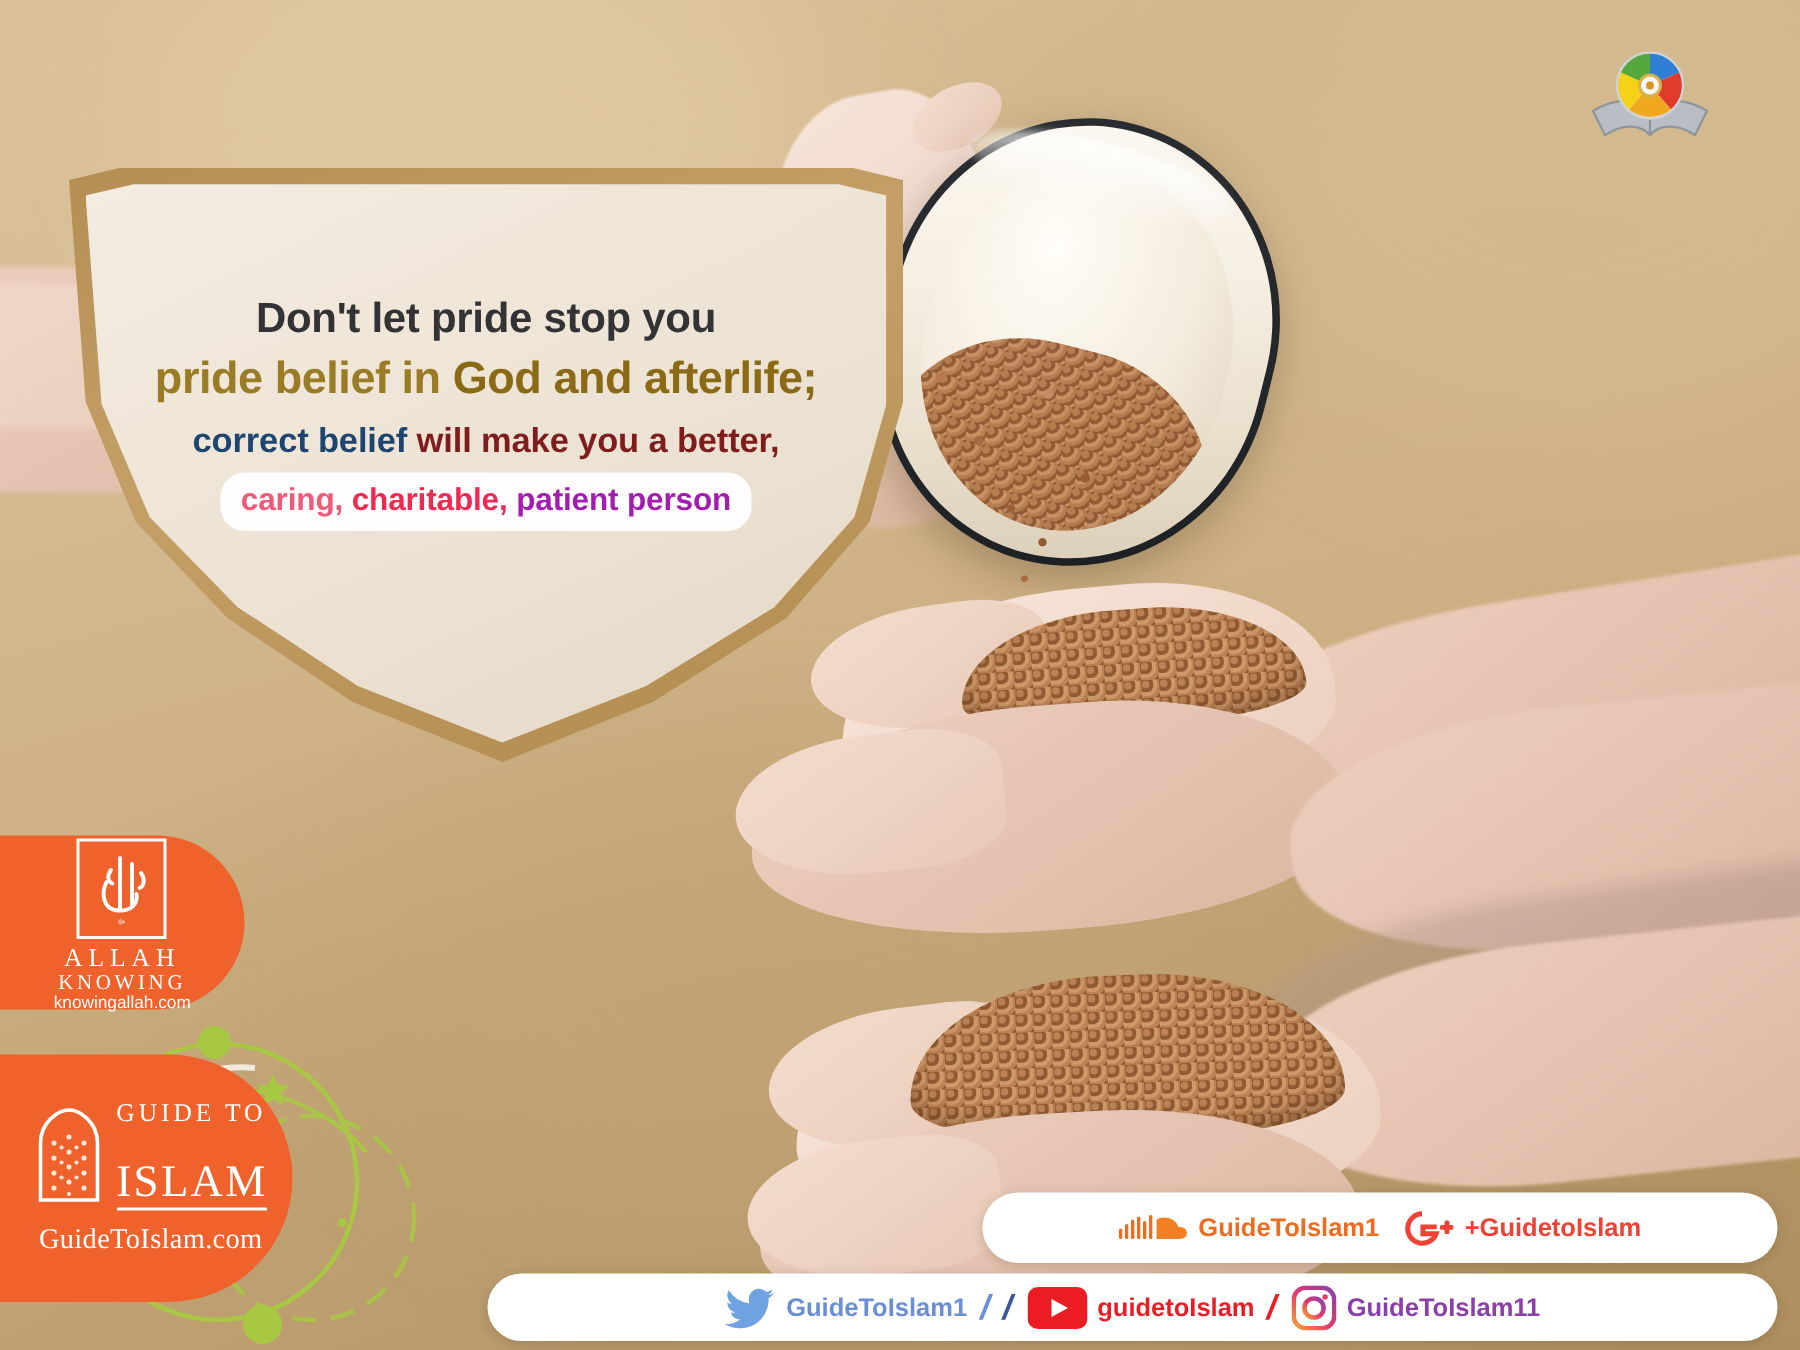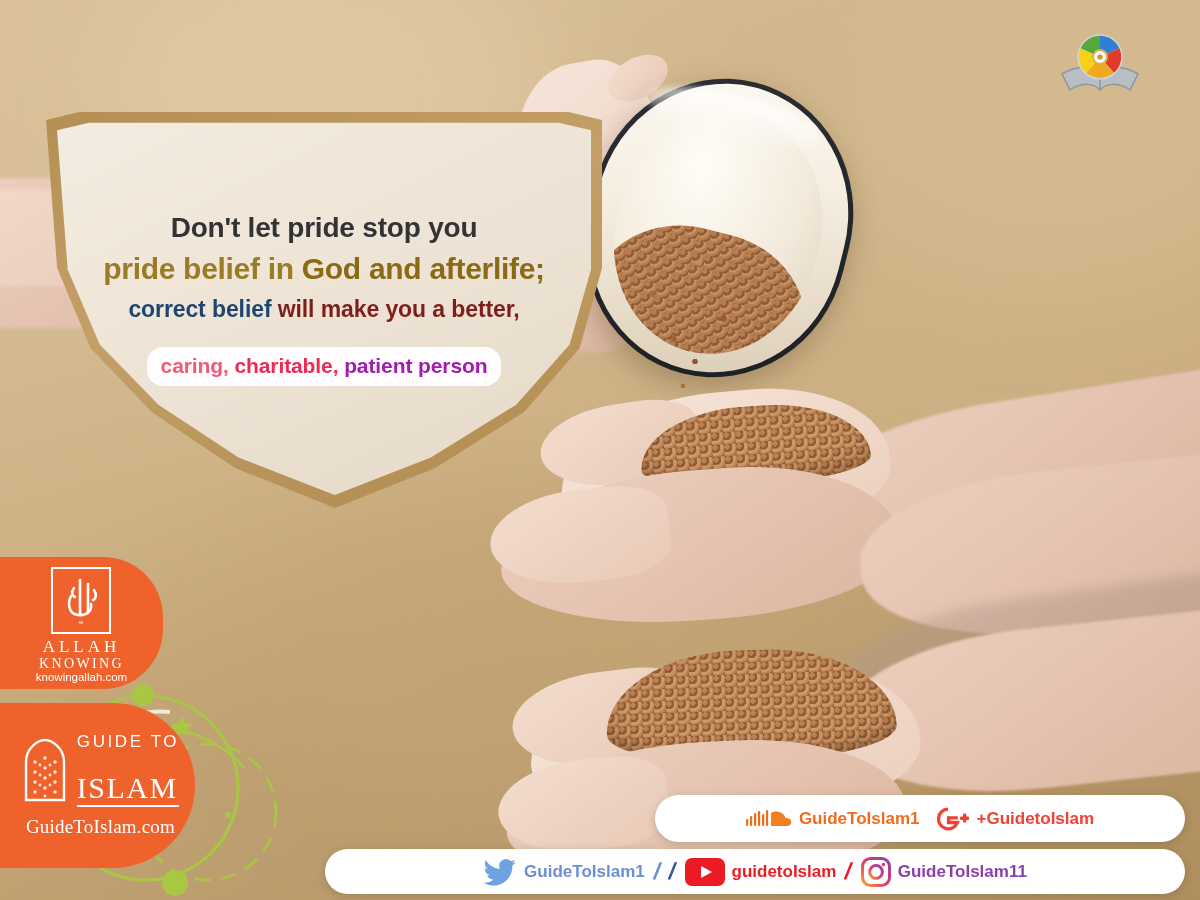--- a/index.html
+++ b/index.html
@@ -101,21 +101,21 @@
   .shield-border{ background:linear-gradient(160deg,#b48e52 0%,#c4a068 40%,#b08a4e 100%); }
   .shield-fill{
     inset:11px 11px 13px 11px;
     background:linear-gradient(155deg, rgba(248,243,235,.93) 0%, rgba(243,236,226,.90) 45%, rgba(236,228,216,.88) 100%);
   }
   .shield-text{
     position:absolute; left:0; right:0; top:0; bottom:0;
     display:flex; flex-direction:column; justify-content:flex-start;
     padding-top:86px; text-align:center;
   }
-  .ln{ font-weight:bold; line-height:1.30; white-space:nowrap;margin-top:16px; }
+  .ln{ font-weight:bold; line-height:1.30; white-space:nowrap; }
   .ln1{ font-size:28px; color:#333336; letter-spacing:-.2px; }
   .ln2{ font-size:30px; letter-spacing:-.3px; margin-top:3px; }
   .ln2 .a{ color:#9a7c26; }
   .ln2 .b{ color:#8a6a15; }
   .ln3{ font-size:23px; margin-top:7px; letter-spacing:-.1px; }
   .ln3 .a{ color:#1d4570; }
   .ln3 .b{ color:#7f1d1d; }
   .ln4-wrap{ margin-top:6px; display:flex; justify-content:center; }
   .ln4{
     font-size:21px; letter-spacing:-.1px;
@@ -126,37 +126,37 @@
   .ln4 .c2{ color:#ee2a52; }
   .ln4 .c3{ color:#a21caf; }
 
   
   #badge{ position:absolute; left:1056px; top:30px; width:88px; height:66px; }
   
   .panel{
     position:absolute; left:0; background:#f0622b;
     display:flex; align-items:center; justify-content:center;
   }
-  #ka-panel{ top:557px; width:163px; height:132px; border-radius:0 60px 60px 0; }
+  #ka-panel{ top:557px; width:163px; height:116px; border-radius:0 60px 60px 0; }
   #gti-panel{ top:703px; width:195px; height:165px; border-radius:0 95px 95px 0; }
 
   .ka-box{
     width:60px; height:67px; border:2px solid #fff;
     display:flex; align-items:center; justify-content:center;
     margin:0 auto;
   }
   .ka-wrap{ text-align:center; padding-top:4px; }
   .ka-allah{ color:#fff; font-size:17px; letter-spacing:4px; font-family:"Liberation Serif", serif; line-height:1.05; margin-top:4px;}
   .ka-know{ color:#fff; font-size:14px; letter-spacing:2.4px; font-family:"Liberation Serif", serif; line-height:1.1;}
   .ka-url{ color:#fff; font-size:11.5px; font-weight:normal; margin-top:0;}
 
   .gti-wrap{ text-align:center; padding-left:6px; }
   .gti-row{ display:flex; align-items:center; gap:9px; }
   .gti-words{ text-align:left; }
-  .gti-guide{ color:#fff; font-size:17px; letter-spacing:2.6px; font-family:Liberation Sans, sans-serif; line-height:1;}
+  .gti-guide{ color:#fff; font-size:17px; letter-spacing:2.6px; font-family:Liberation Serif, serif; line-height:1;}
   .gti-islam{ color:#fff; font-size:30px; letter-spacing:1.5px; font-family:"Liberation Serif", serif; line-height:1.05; border-bottom:2px solid #fff; padding-bottom:1px;margin-top:22px;}
   .gti-url{ color:#fff; font-size:19px; font-family:"Liberation Serif", serif; margin-top:9px; letter-spacing:.2px;}
 
   
   .sbar{
     position:absolute; background:#fff; border-radius:26px;
     display:flex; align-items:center;
     box-shadow:0 2px 8px rgba(70,50,25,.22);
     text-align:center;
   }

